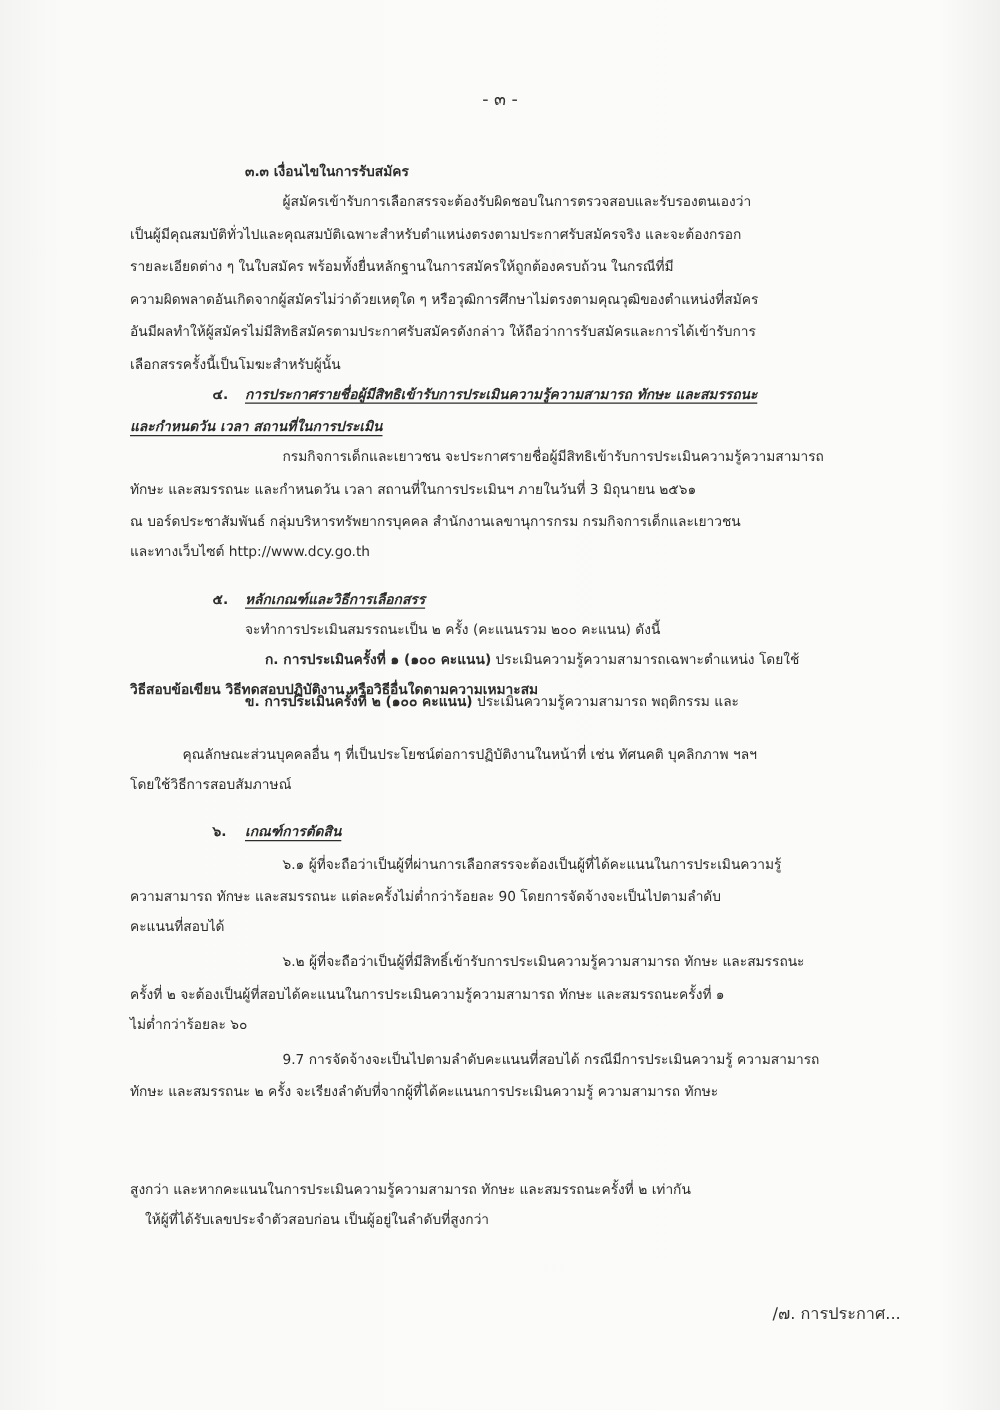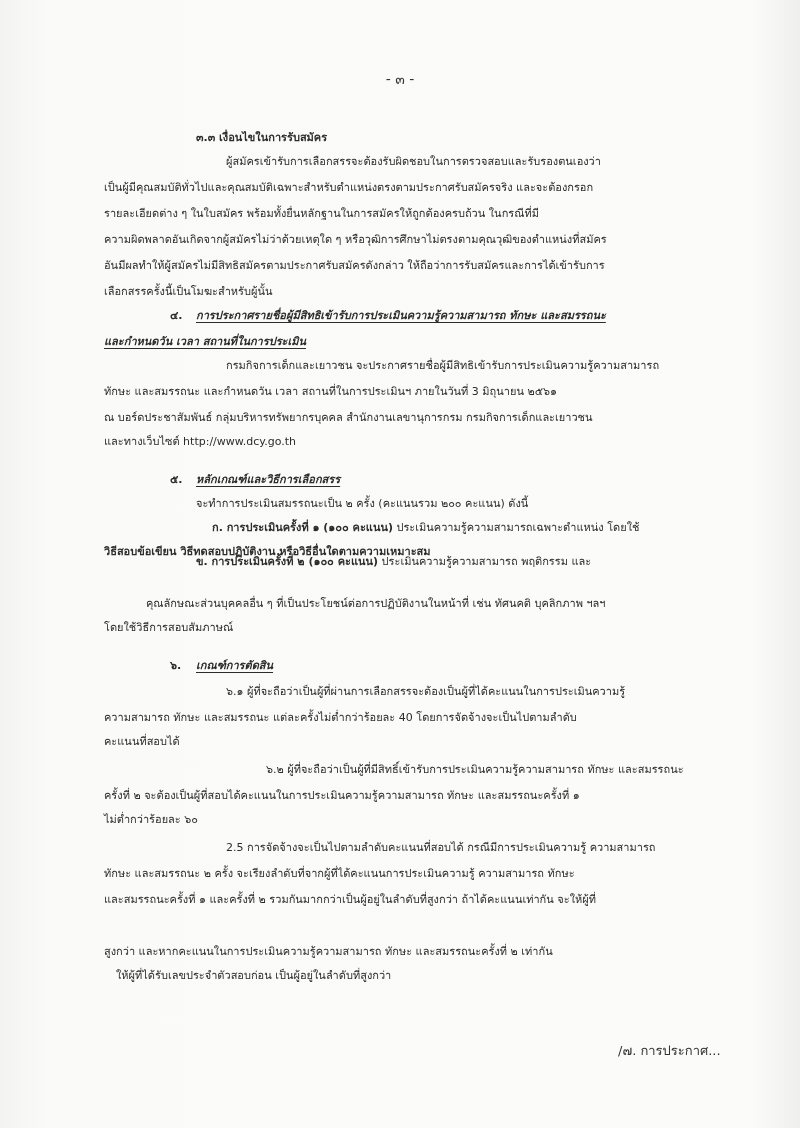--- a/index.html
+++ b/index.html
@@ -60,27 +60,26 @@
   <div class="line" style="top:552px;left:196px;">
     <span class="bold">ข. การประเมินครั้งที่ ๒ (๑๐๐ คะแนน)</span><span> ประเมินความรู้ความสามารถ พฤติกรรม และ</span>
   </div>
   <div class="line" style="top:594px;left:104px;margin-left:42px;">คุณลักษณะส่วนบุคคลอื่น ๆ ที่เป็นประโยชน์ต่อการปฏิบัติงานในหน้าที่ เช่น ทัศนคติ บุคลิกภาพ ฯลฯ</div>
   <div class="line" style="top:618px;left:104px;">โดยใช้วิธีการสอบสัมภาษณ์</div>
 
   <div class="line bold" style="top:656px;left:170px;">๖.</div>
   <div class="line bold u" style="top:656px;left:196px;">เกณฑ์การตัดสิน</div>
 
   <div class="line" style="top:682px;left:226px;">๖.๑ ผู้ที่จะถือว่าเป็นผู้ที่ผ่านการเลือกสรรจะต้องเป็นผู้ที่ได้คะแนนในการประเมินความรู้</div>
-  <div class="line" style="top:708px;left:104px;">ความสามารถ ทักษะ และสมรรถนะ แต่ละครั้งไม่ต่ำกว่าร้อยละ 40 โดยการจัดจ้างจะเป็นไปตามลำดับ</div>
+  <div class="line" style="top:708px;left:104px;">ความสามารถ ทักษะ และสมรรถนะ แต่ละครั้งไม่ต่ำกว่าร้อยละ 90 โดยการจัดจ้างจะเป็นไปตามลำดับ</div>
   <div class="line" style="top:732px;left:104px;">คะแนนที่สอบได้</div>
 
-  <div class="line" style="top:760px;left:226px;margin-left:40px;">๖.๒ ผู้ที่จะถือว่าเป็นผู้ที่มีสิทธิ์เข้ารับการประเมินความรู้ความสามารถ ทักษะ และสมรรถนะ</div>
+  <div class="line" style="top:760px;left:226px;">๖.๒ ผู้ที่จะถือว่าเป็นผู้ที่มีสิทธิ์เข้ารับการประเมินความรู้ความสามารถ ทักษะ และสมรรถนะ</div>
   <div class="line" style="top:786px;left:104px;">ครั้งที่ ๒ จะต้องเป็นผู้ที่สอบได้คะแนนในการประเมินความรู้ความสามารถ ทักษะ และสมรรถนะครั้งที่ ๑</div>
   <div class="line" style="top:810px;left:104px;">ไม่ต่ำกว่าร้อยละ ๖๐</div>
 
-  <div class="line" style="top:838px;left:226px;">2.5 การจัดจ้างจะเป็นไปตามลำดับคะแนนที่สอบได้ กรณีมีการประเมินความรู้ ความสามารถ</div>
+  <div class="line" style="top:838px;left:226px;">9.7 การจัดจ้างจะเป็นไปตามลำดับคะแนนที่สอบได้ กรณีมีการประเมินความรู้ ความสามารถ</div>
   <div class="line" style="top:864px;left:104px;">ทักษะ และสมรรถนะ ๒ ครั้ง จะเรียงลำดับที่จากผู้ที่ได้คะแนนการประเมินความรู้ ความสามารถ ทักษะ</div>
-  <div class="line" style="top:890px;left:104px;">และสมรรถนะครั้งที่ ๑ และครั้งที่ ๒ รวมกันมากกว่าเป็นผู้อยู่ในลำดับที่สูงกว่า ถ้าได้คะแนนเท่ากัน จะให้ผู้ที่</div>
   <div class="line" style="top:942px;left:104px;">สูงกว่า และหากคะแนนในการประเมินความรู้ความสามารถ ทักษะ และสมรรถนะครั้งที่ ๒ เท่ากัน</div>
   <div class="line" style="top:966px;left:104px;margin-left:12px;">ให้ผู้ที่ได้รับเลขประจำตัวสอบก่อน เป็นผู้อยู่ในลำดับที่สูงกว่า</div>
 
   <div class="footer-next">/๗. การประกาศ...</div>
 </div>
 
 </body></html>

